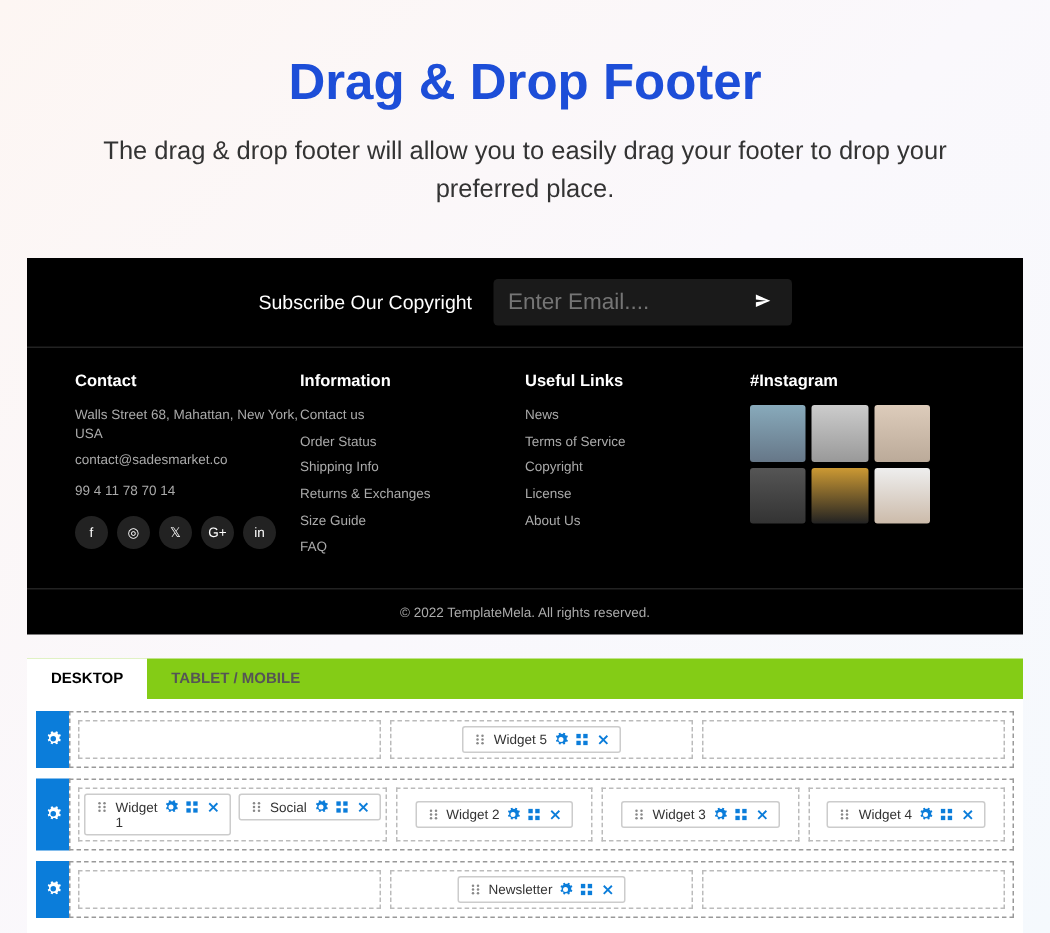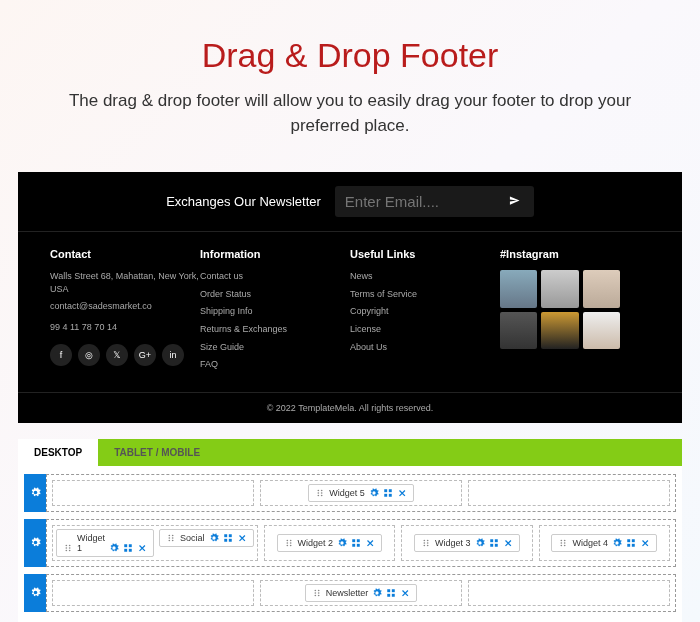--- a/index.html
+++ b/index.html
@@ -1,18 +1,18 @@
 <!DOCTYPE html>
 <html><head>
 <meta charset="utf-8">
 <style>
 *{margin:0;padding:0;box-sizing:border-box;font-family:-apple-system,BlinkMacSystemFont,"Segoe UI",Arial,sans-serif}
 body{width:700px;height:622px;background:linear-gradient(135deg,#fdf6f3 0%,#faf8fc 50%,#f5f9fd 100%);overflow:hidden}
 .hero{text-align:center;padding:36px 60px 24px}
-.hero h1{font-size:34px;font-weight:400;color:#b91c1c;margin-bottom:14px}
+.hero h1{font-size:34px;font-weight:700;color:#1d4ed8;margin-bottom:14px}
 .hero p{font-size:17px;color:#333;line-height:1.45}
 .preview{background:#000;color:#fff;margin:10px 18px 0;font-size:10px}
 .newsletter{display:flex;align-items:center;justify-content:center;gap:14px;padding:14px 0;border-bottom:1px solid #222}
 .newsletter-title{font-size:13px;color:#fff}
 .newsletter-form{display:flex;background:#1a1a1a;border-radius:3px;overflow:hidden}
 .newsletter-input{background:transparent;border:none;color:#888;padding:7px 10px;width:160px;font-size:15px;outline:none}
 .newsletter-btn{background:transparent;border:none;color:#fff;padding:0 14px;cursor:pointer}
 .footer-cols{display:flex;padding:16px 32px;}
 .col{flex:1}
 .col h4{font-size:11px;font-weight:600;margin-bottom:10px;color:#fff}
@@ -25,37 +25,37 @@
 .builder{background:#fff;margin:16px 18px 0}
 .tabs{display:flex;background:#84cc16}
 .tab{padding:8px 16px;font-size:10px;font-weight:600;cursor:pointer;color:#555}
 .tab.active{background:#fff;color:#000}
 .rows{padding:8px 6px}
 .row{display:flex;margin-bottom:7px}
 .row-handle{width:22px;background:#0b7dda;display:flex;align-items:center;justify-content:center;cursor:move}
 .row-handle svg{fill:#fff;width:11px;height:11px}
 .row-body{flex:1;border:1px dashed #999;padding:5px;display:flex;gap:6px}
 .cell{flex:1;border:1px dashed #bbb;padding:3px;display:flex;align-items:center;justify-content:center;min-height:24px}
-.widget{border:1px solid #ccc;background:#fff;padding:3px 6px;display:flex;align-items:flex-end;gap:4px;font-size:9px;color:#333;border-radius:2px}
+.widget{border:1px solid #ccc;background:#fff;padding:3px 6px;display:flex;align-items:flex-start;gap:4px;font-size:9px;color:#333;border-radius:2px}
 .wico{width:10px;height:10px;display:inline-flex;align-items:center;justify-content:center}
 .wico svg{width:10px;height:10px}
 .stacked{flex-direction:row;gap:5px}
 .stacked .widget{align-self:flex-start}
 </style>
 </head>
 <body>
 
 <div class="hero">
   <h1>Drag &amp; Drop Footer</h1>
   <p>The drag &amp; drop footer will allow you to easily drag your footer to drop your preferred place.</p>
 </div>
 
 <div class="preview">
   <div class="newsletter">
-    <div class="newsletter-title">Exchanges Our Newsletter</div>
+    <div class="newsletter-title">Subscribe Our Copyright</div>
     <div class="newsletter-form">
       <input class="newsletter-input" placeholder="Enter Email...." style="">
       <button class="newsletter-btn">
         <svg width="11" height="11" viewBox="0 0 24 24" fill="#fff">
             <path d="M2 21l21-9L2 3v7l15 2-15 2z"></path>
           </svg>
       </button>
     </div>
   </div>
   <div class="footer-cols">

